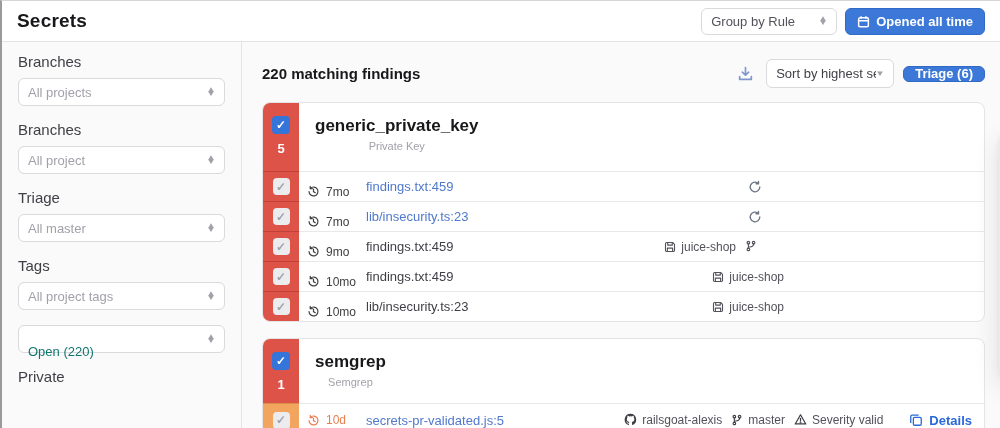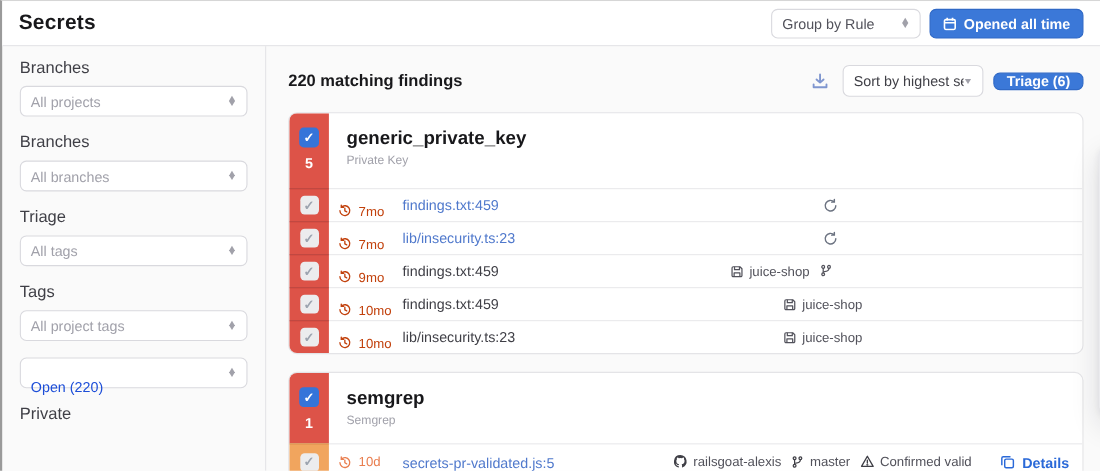--- a/index.html
+++ b/index.html
@@ -23,51 +23,51 @@
   .btn-blue { background:#3b78d8; border:1px solid #3069c6; color:#fff; border-radius:6px;
     height:27px; display:inline-flex; align-items:center; gap:6px; padding:0 11px;
     font-size:13px; font-weight:700; cursor:pointer; }
   
   .layout { display:flex; height:386px; }
   .sidebar { width:240px; border-right:1px solid #e4e4e7; padding:11px 16px 0; flex:none; }
   .f-label { font-size:15px; color:#3f3f46; margin-bottom:8px; }
   .f-sec { margin-bottom:15px; }
   .f-select { height:28px; font-size:13px; }
   .f-select .val { color:#a1a1aa; }
-  .f-select.dark .val { color:#1d4ed8;margin-top:24px; }
+  .f-select.dark .val { color:#0f766e;margin-top:24px; }
   .main { flex:1; padding:17px 15px 0 20px; position:relative; }
   .m-head { display:flex; align-items:center; margin-bottom:14px; }
   .m-count { font-size:15px; font-weight:700; color:#18181b; }
   .m-tools { margin-left:auto; display:flex; align-items:center; gap:9px; }
   .dl-btn { color:#7f96cf; display:flex; align-items:center; cursor:pointer; margin-right:3px; }
   .sort-select { width:128px; height:29px; }
   .sort-select .val { color:#3f3f46; white-space:nowrap; overflow:hidden; }
   .triage-btn { height:16px; }
   
   .card { background:#fff; border:1px solid #e4e4e7; border-radius:8px; overflow:hidden; margin-bottom:16px; }
   .g-head { display:flex; }
   .sevcol { width:36px; flex:none; display:flex; flex-direction:column; align-items:center; }
   .sev-red { background:#dd5348; }
   .sev-org { background:#f1a55e; }
   .g-head .sevcol { padding-top:13px; gap:7px; }
   .g-count { color:#fff; font-size:13px; font-weight:700; }
   .cb { width:18px; height:18px; border-radius:4px; display:flex; align-items:center; justify-content:center; cursor:pointer; flex:none; }
   .cb-blue { background:#3574d9; color:#fff; font-size:12px; font-weight:700; }
   .cb-gray { background:#ececee; color:#9ca3af; font-size:12px; font-weight:700; width:17px; height:17px; }
-  .g-titles { padding:13px 16px 0; }
+  .g-titles { padding:13px 16px 0;text-align:center; }
   .g-title { font-size:17px; font-weight:700; color:#18181b; }
   .g-sub { font-size:11px; color:#a1a1aa; margin-top:4px; }
   .g-head-1 { height:68px; } .g-head-2 { height:64px; }
   .g-row { display:flex; border-top:1px solid #e9e9ec; height:30px; }
   .g-row .sevcol { justify-content:center; margin-top:-1px; border-top:1px solid rgba(140,30,25,.35); }
   .sev-org.rowsev { border-top:1px solid rgba(160,90,20,.28); }
   .row-body { flex:1; display:flex; align-items:center; padding:0 12px 0 8px; font-size:13px; min-width:0; }
   .hist { display:flex; flex:none; }
   .age { margin-left:6px; font-size:12px; min-width:32px; }
-  .c-red { color:#c2410c;margin-top:10px; } .c-org { color:#e97e4f; }
+  .c-red { color:#404040;margin-top:10px; } .c-org { color:#e97e4f; }
   .file { margin-left:8px; color:#3f3f46; text-decoration:none; cursor:pointer; }
   .file.lnk { color:#5079cc; }
   .meta { margin-left:auto; display:flex; align-items:flex-start; gap:9px; font-size:12px; color:#52525b; white-space:nowrap; }
   .meta .mi { display:flex; align-items:center; gap:5px; }
   .meta.peek-refresh { margin-right:210px; color:#6b7280; }
   .meta.peek-a { margin-right:215px; }
   .meta.peek-b { margin-right:188px; }
   .sem-row { height:33px; }
   .details { margin-left:17px; display:flex; align-items:center; gap:6px; color:#2a69d8;
     font-size:13px; font-weight:700; cursor:pointer; text-decoration:none; }
@@ -105,28 +105,28 @@
     <div class="f-sec">
       <div class="f-label">Branches</div>
       <div class="selectbox f-select">
         <span class="val">All projects</span>
         <span class="updn">▲<br>▼</span>
       </div>
     </div>
     <div class="f-sec">
       <div class="f-label">Branches</div>
       <div class="selectbox f-select">
-        <span class="val">All branches</span>
+        <span class="val">All project</span>
         <span class="updn">▲<br>▼</span>
       </div>
     </div>
     <div class="f-sec">
       <div class="f-label">Triage</div>
       <div class="selectbox f-select">
-        <span class="val">All tags</span>
+        <span class="val">All master</span>
         <span class="updn">▲<br>▼</span>
       </div>
     </div>
     <div class="f-sec">
       <div class="f-label">Tags</div>
       <div class="selectbox f-select">
         <span class="val">All project tags</span>
         <span class="updn">▲<br>▼</span>
       </div>
     </div>
@@ -370,21 +370,21 @@
               <span>master</span>
             </span>
             <span class="mi">
               <span>
                 <svg width="13" height="13" viewBox="0 0 16 16" fill="none" stroke="#3f3f46" stroke-width="1.5" stroke-linejoin="round">
                   <path d="M8 2.2 14.5 13.5h-13z"></path>
                     <path d="M8 6.5v3.2" stroke-linecap="round"></path>
                     <circle cx="8" cy="11.7" r=".4" fill="#3f3f46"></circle>
                 </svg>
               </span>
-              <span>Confirmed valid</span>
+              <span>Severity valid</span>
             </span>
             <a class="details">
               <span>
                 <svg width="14" height="14" viewBox="0 0 16 16" fill="none" stroke="#2a69d8" stroke-width="1.5" stroke-linejoin="round">
                   <rect x="5" y="5" width="9" height="9" rx="1.5"></rect>
                     <path d="M11 2.5H3.5A1.5 1.5 0 0 0 2 4v7.5"></path>
                 </svg>
               </span>
               <span>Details</span>
             </a>

